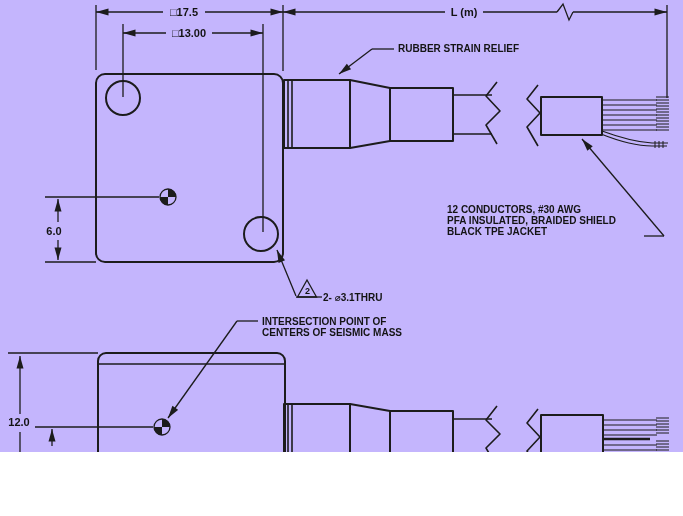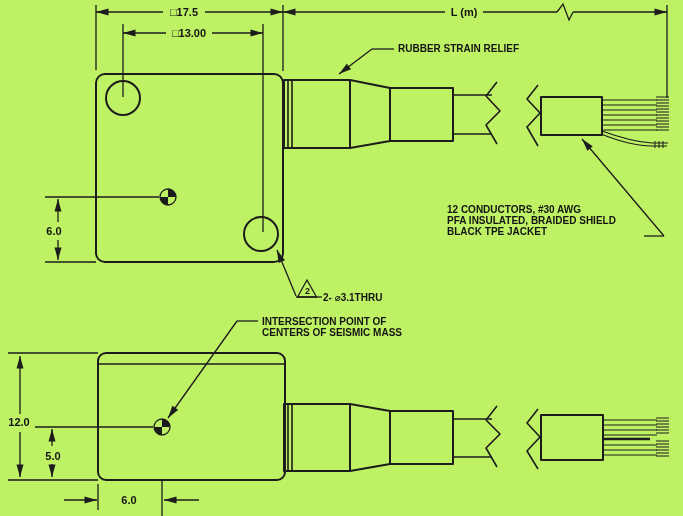--- a/index.html
+++ b/index.html
@@ -1,16 +1,16 @@
 <!DOCTYPE html>
 <html><head>
 <meta charset="utf-8">
 <style>
   html,body{margin:0;padding:0;background:#fff;}
-  .canvas{position:relative;width:683px;height:516px;background:#bef264;overflow:hidden;
+  .canvas{position:relative;width:683px;height:452px;background:#c4b5fd;overflow:hidden;
           font-family:"Liberation Sans","DejaVu Sans",sans-serif;}
   svg{display:block;}
   .obj{fill:none;stroke:#1c1c1c;stroke-width:2;stroke-linejoin:round;}
   .obj15{fill:none;stroke:#1c1c1c;stroke-width:1.6;stroke-linejoin:round;}
   .thin{fill:none;stroke:#1c1c1c;stroke-width:1.3;}
   .wire{fill:none;stroke:#1c1c1c;stroke-width:1.2;}
   .hatch{fill:none;stroke:#1c1c1c;stroke-width:1;}
   .fillq{fill:#1c1c1c;stroke:none;}
   .shield{fill:none;stroke:#1c1c1c;stroke-width:2.6;}
   text{font-family:"Liberation Sans","DejaVu Sans",sans-serif;font-weight:bold;fill:#141414;}

